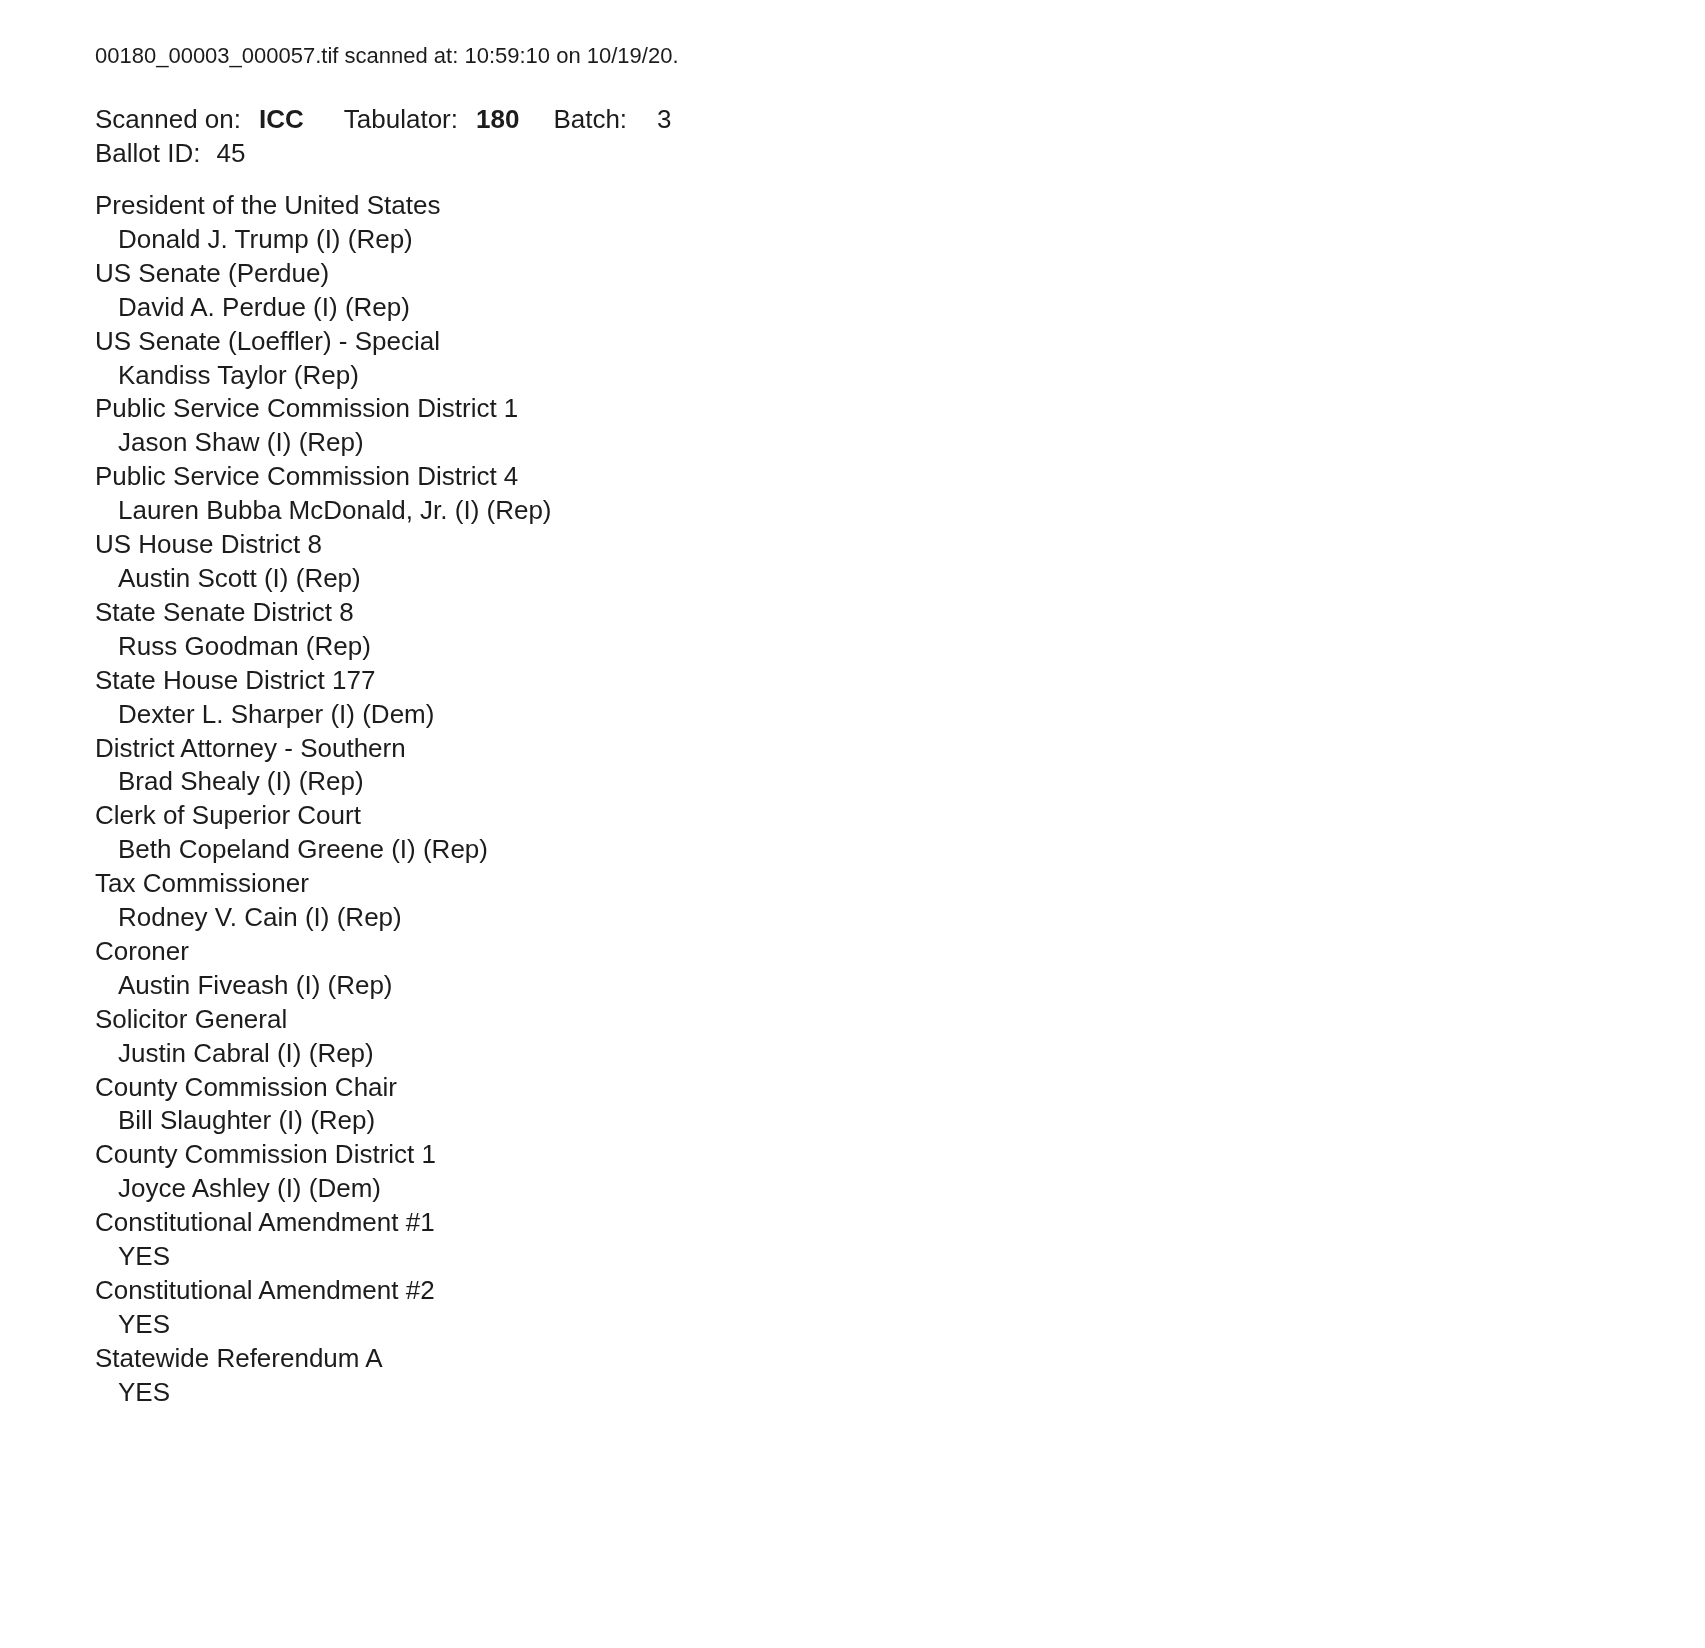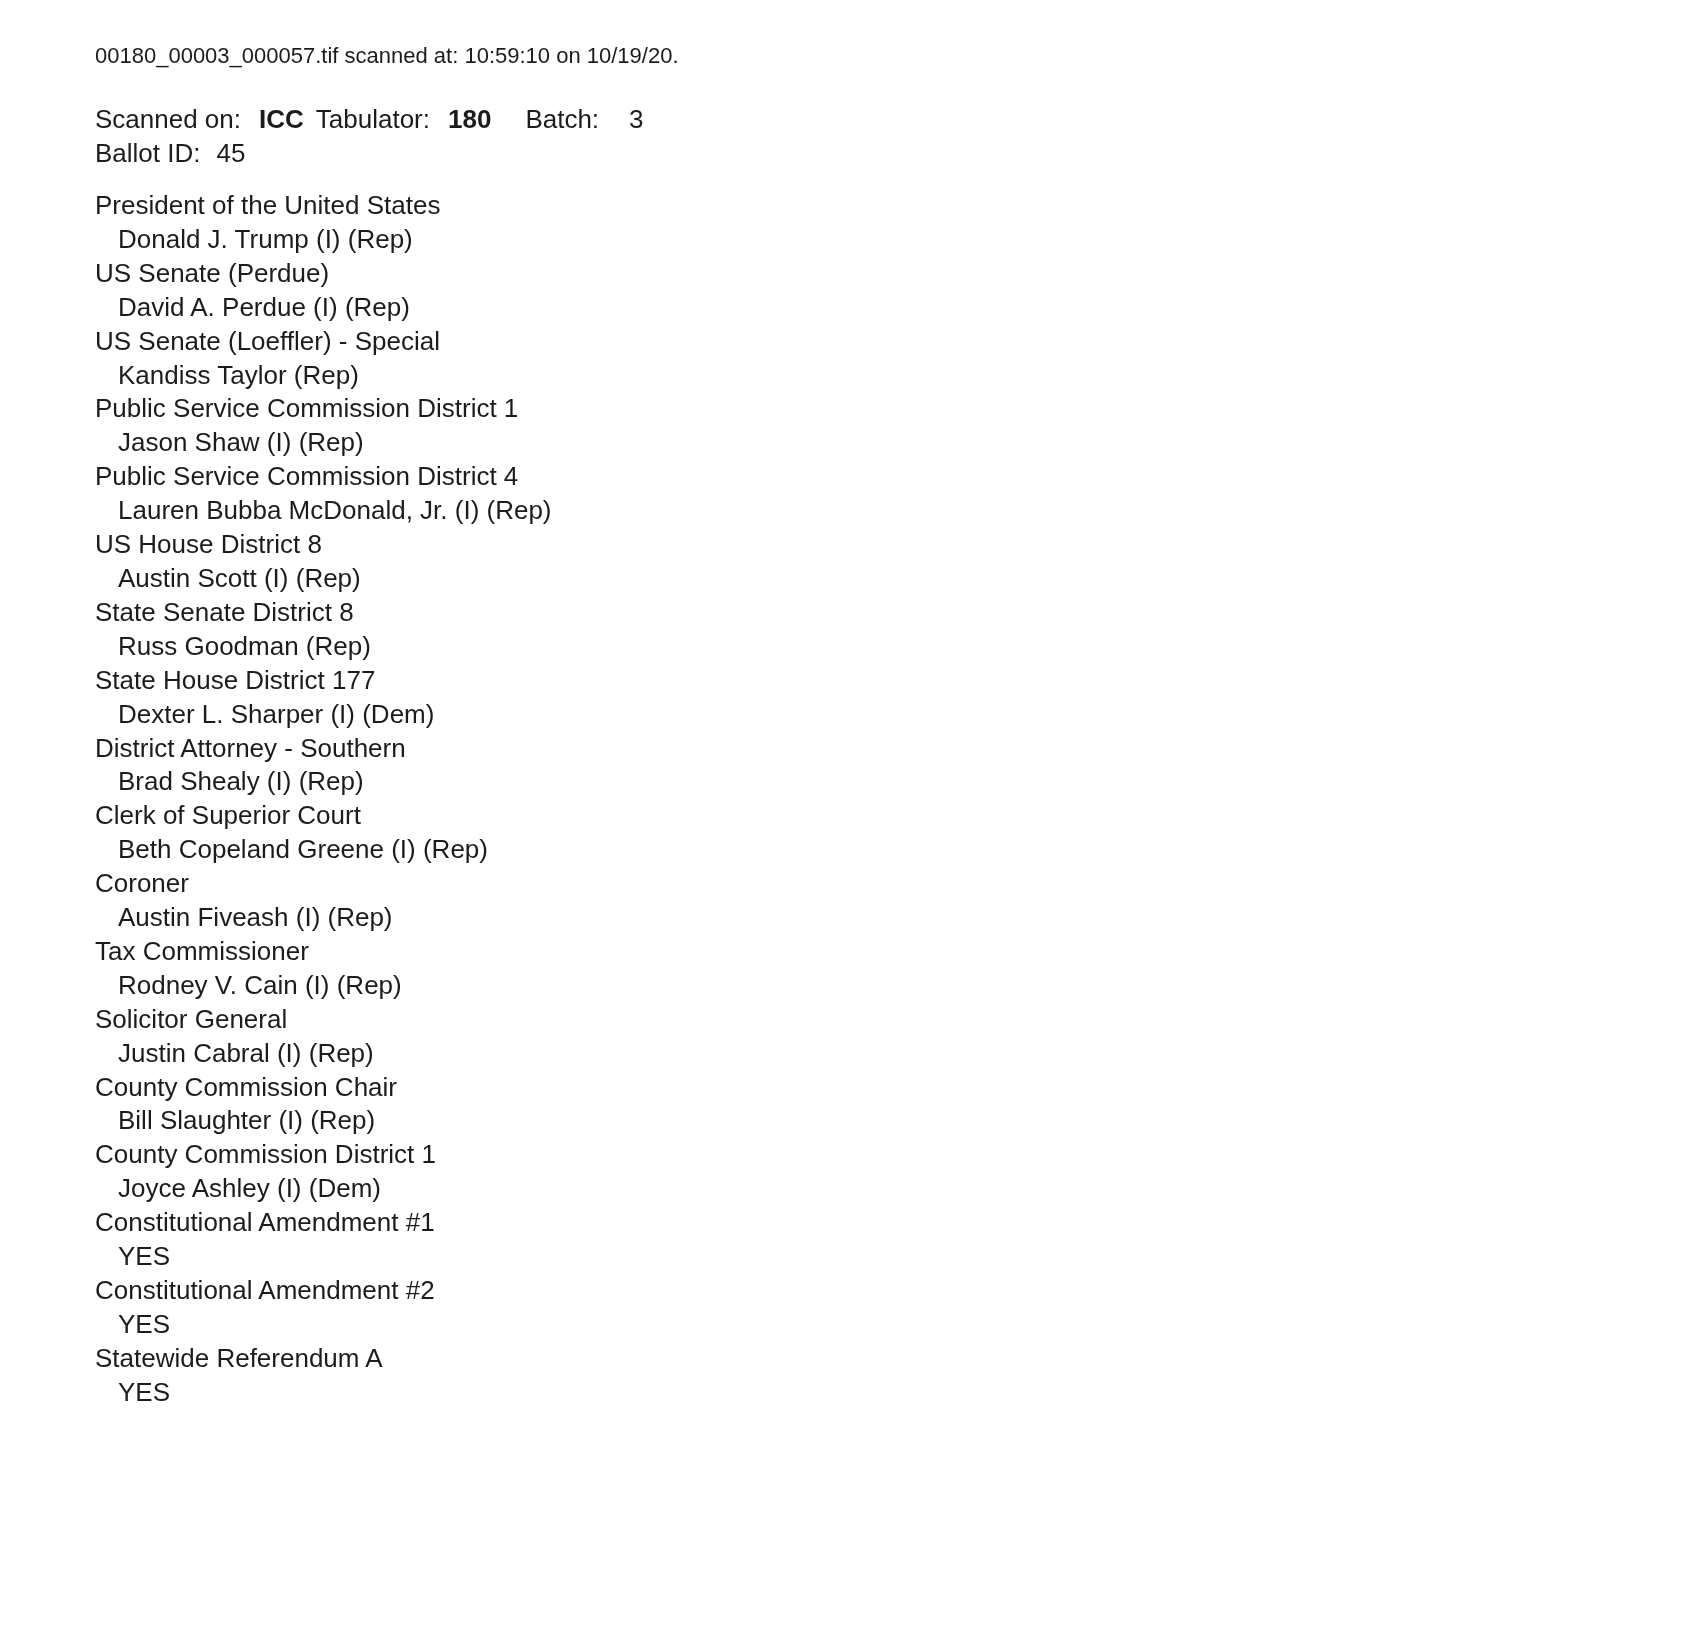--- a/index.html
+++ b/index.html
@@ -27,21 +27,21 @@
   .meta {
     position: absolute;
     left: 95px;
     top: 102px;
     font-size: 26px;
     line-height: 34px;
     white-space: nowrap;
   }
   .meta span { display: inline-block; }
   .gap-val      { margin-left: 18px; font-weight: bold; }
-  .gap-tab      { margin-left: 12px; }
+  .gap-tab      { margin-left: 40px; }
   .gap-batch    { margin-left: 34px; }
   .gap-batchval { margin-left: 30px; }
   .gap-ballot   { margin-left: 16px; }
   .contest-list {
     position: absolute;
     left: 95px;
     top: 189px;
     font-size: 26px;
     line-height: 33.9px;
     white-space: nowrap;
@@ -107,27 +107,27 @@
     <div class="selection">Brad Shealy (I) (Rep)</div>
   </div>
 
   <div class="contest">
     <div class="office">Clerk of Superior Court</div>
     <div class="selection">Beth Copeland Greene (I) (Rep)</div>
   </div>
 
 
   <div class="contest">
-    <div class="office">Coroner</div>
-    <div class="selection">Austin Fiveash (I) (Rep)</div>
+    <div class="office">Tax Commissioner</div>
+    <div class="selection">Rodney V. Cain (I) (Rep)</div>
   </div>
 
   <div class="contest">
-    <div class="office">Tax Commissioner</div>
-    <div class="selection">Rodney V. Cain (I) (Rep)</div>
+    <div class="office">Coroner</div>
+    <div class="selection">Austin Fiveash (I) (Rep)</div>
   </div>
 
   <div class="contest">
     <div class="office">Solicitor General</div>
     <div class="selection">Justin Cabral (I) (Rep)</div>
   </div>
 
   <div class="contest">
     <div class="office">County Commission Chair</div>
     <div class="selection">Bill Slaughter (I) (Rep)</div>

